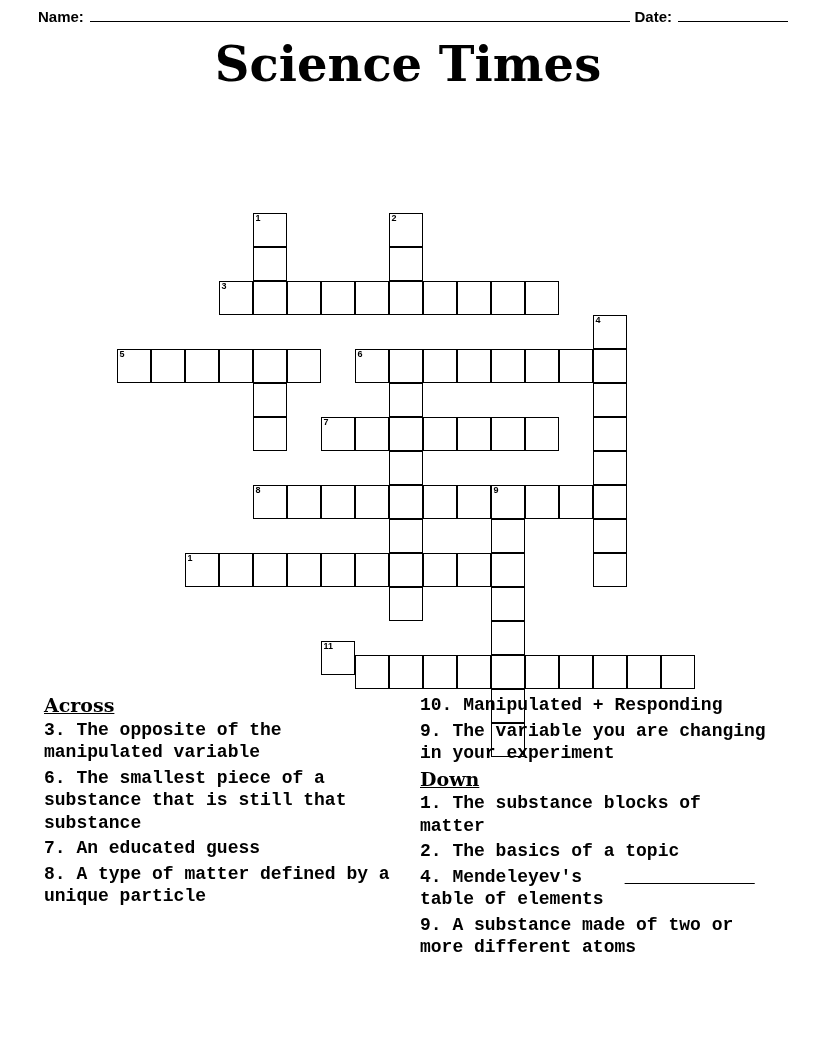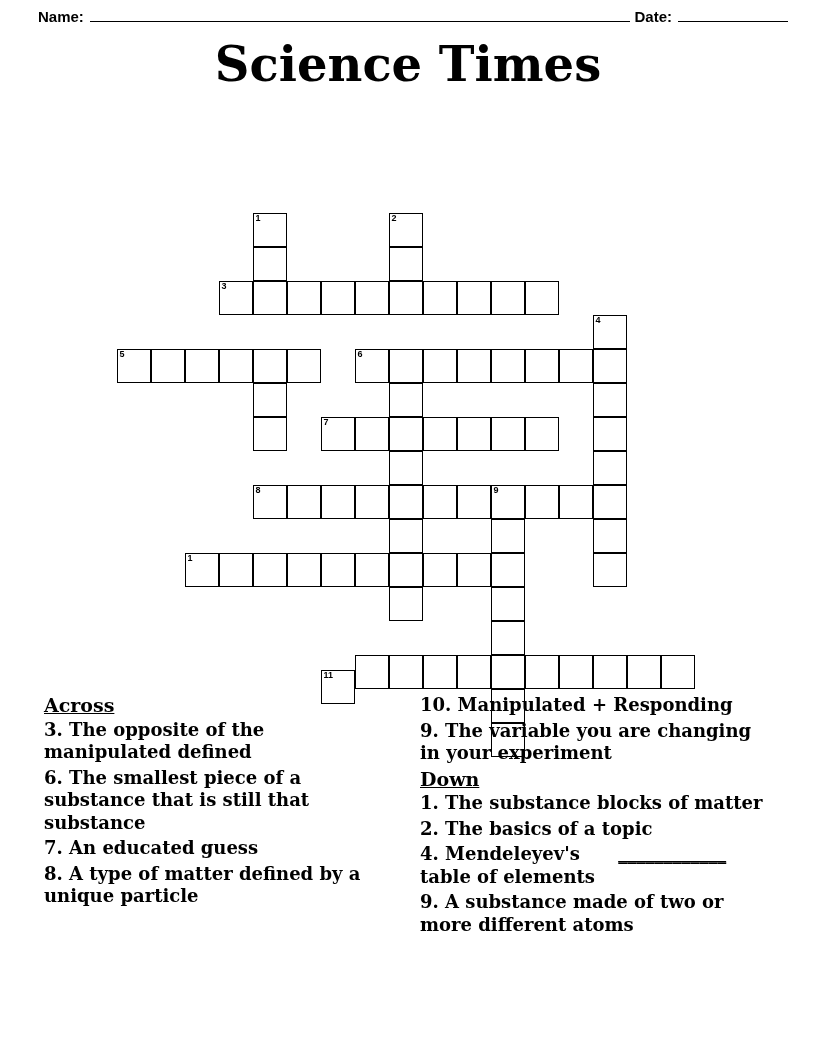--- a/index.html
+++ b/index.html
@@ -91,20 +91,21 @@
     font-size: 19px;
     text-decoration: underline;
     margin: 0 0 1px 0;
     line-height: 1.25;
   }
   .clue {
     font-size: 18px;
     font-weight: bold;
     line-height: 1.25;
     margin: 0 0 3px 0;
+    font-family: Liberation Mono, monospace;
   }
   .clue .cnum { }
   .blankline { text-decoration: underline; margin-left: 32px; }
 </style>
 </head>
 <body>
 
 <div class="namedate">
   <span class="nd-label">Name:</span>
   <span class="nd-rule"></span>
@@ -199,41 +200,41 @@
     <div class="cell" style="left: 321px; top: 450px;"></div>
     <div class="cell" style="left: 355px; top: 450px;"></div>
     <div class="cell" style="left: 389px; top: 450px;"></div>
     <div class="cell" style="left: 423px; top: 450px;"></div>
     <div class="cell" style="left: 457px; top: 450px;"></div>
     <div class="cell" style="left: 491px; top: 450px;"></div>
     <div class="cell" style="left: 593px; top: 450px;"></div>
     <div class="cell" style="left: 389px; top: 484px;"></div>
     <div class="cell" style="left: 491px; top: 484px;"></div>
     <div class="cell" style="left: 491px; top: 518px;"></div>
-    <div class="cell" style="left: 321px; top: 567px;">
+    <div class="cell" style="left: 321px; top: 538px;">
       <span class="num">11</span>
     </div>
     <div class="cell" style="left: 355px; top: 552px;"></div>
     <div class="cell" style="left: 389px; top: 552px;"></div>
     <div class="cell" style="left: 423px; top: 552px;"></div>
     <div class="cell" style="left: 457px; top: 552px;"></div>
     <div class="cell" style="left: 491px; top: 552px;"></div>
     <div class="cell" style="left: 525px; top: 552px;"></div>
     <div class="cell" style="left: 559px; top: 552px;"></div>
     <div class="cell" style="left: 593px; top: 552px;"></div>
     <div class="cell" style="left: 627px; top: 552px;"></div>
     <div class="cell" style="left: 661px; top: 552px;"></div>
     <div class="cell" style="left: 491px; top: 586px;"></div>
     <div class="cell" style="left: 491px; top: 620px;"></div>
   </div>
 
 <div class="clues">
   <div class="clue-col" id="col-left">
       <div class="clue-head">Across</div>
-      <div class="clue"><span class="cnum">3. </span><span>The opposite of the manipulated defined</span></div>
+      <div class="clue"><span class="cnum">3. </span><span>The opposite of the manipulated variable</span></div>
       <div class="clue"><span class="cnum">6. </span><span>The smallest piece of a substance that is still that substance</span></div>
       <div class="clue"><span class="cnum">7. </span><span>An educated guess</span></div>
       <div class="clue"><span class="cnum">8. </span><span>A type of matter defined by a unique particle</span></div>
     </div>
   <div class="clue-col" id="col-right">
       <div class="clue"><span class="cnum">10. </span><span>Manipulated + Responding</span></div>
       <div class="clue"><span class="cnum">9. </span><span>The variable you are changing in your experiment</span></div>
       <div class="clue-head">Down</div>
       <div class="clue"><span class="cnum">1. </span><span>The substance blocks of matter</span></div>
       <div class="clue"><span class="cnum">2. </span><span>The basics of a topic</span></div>

